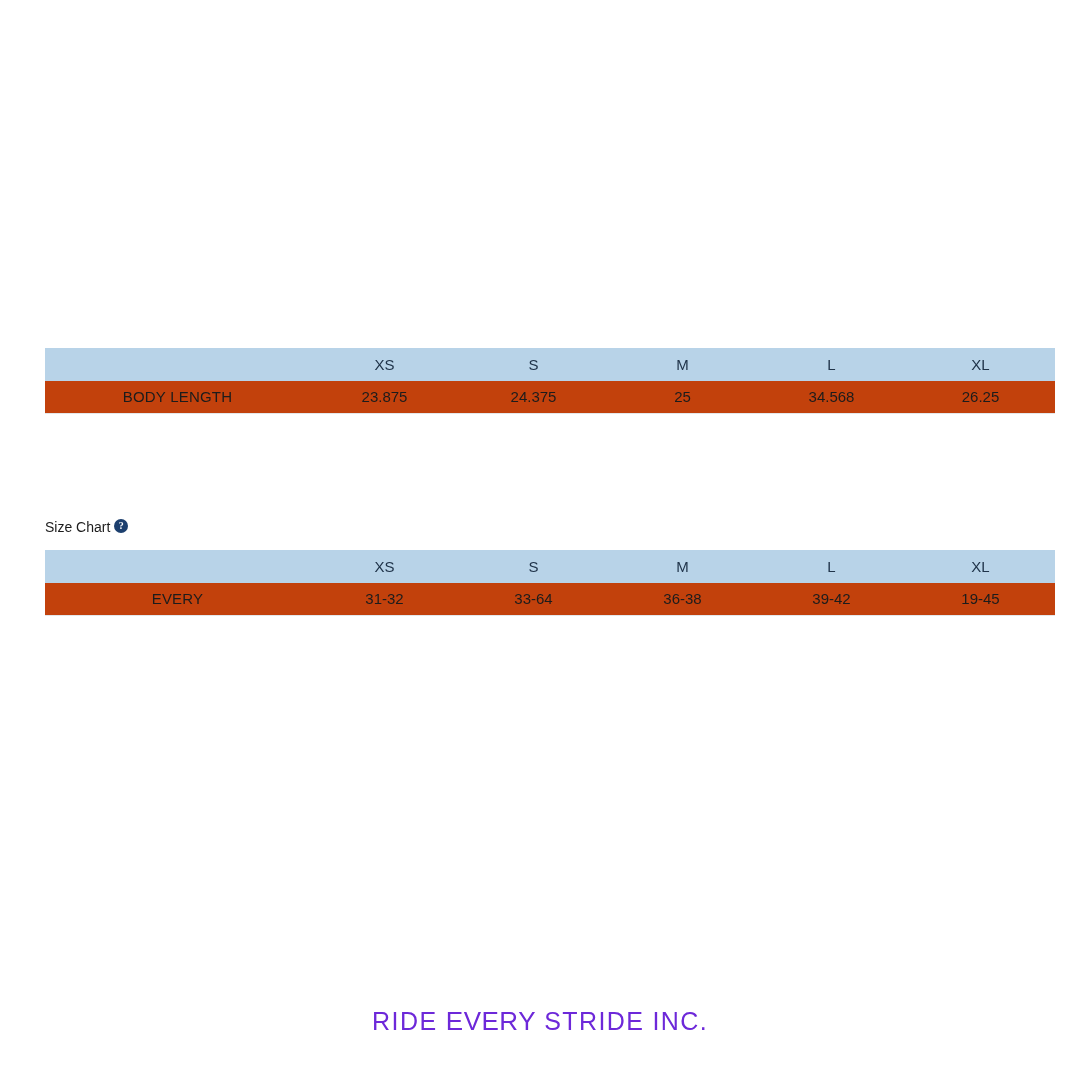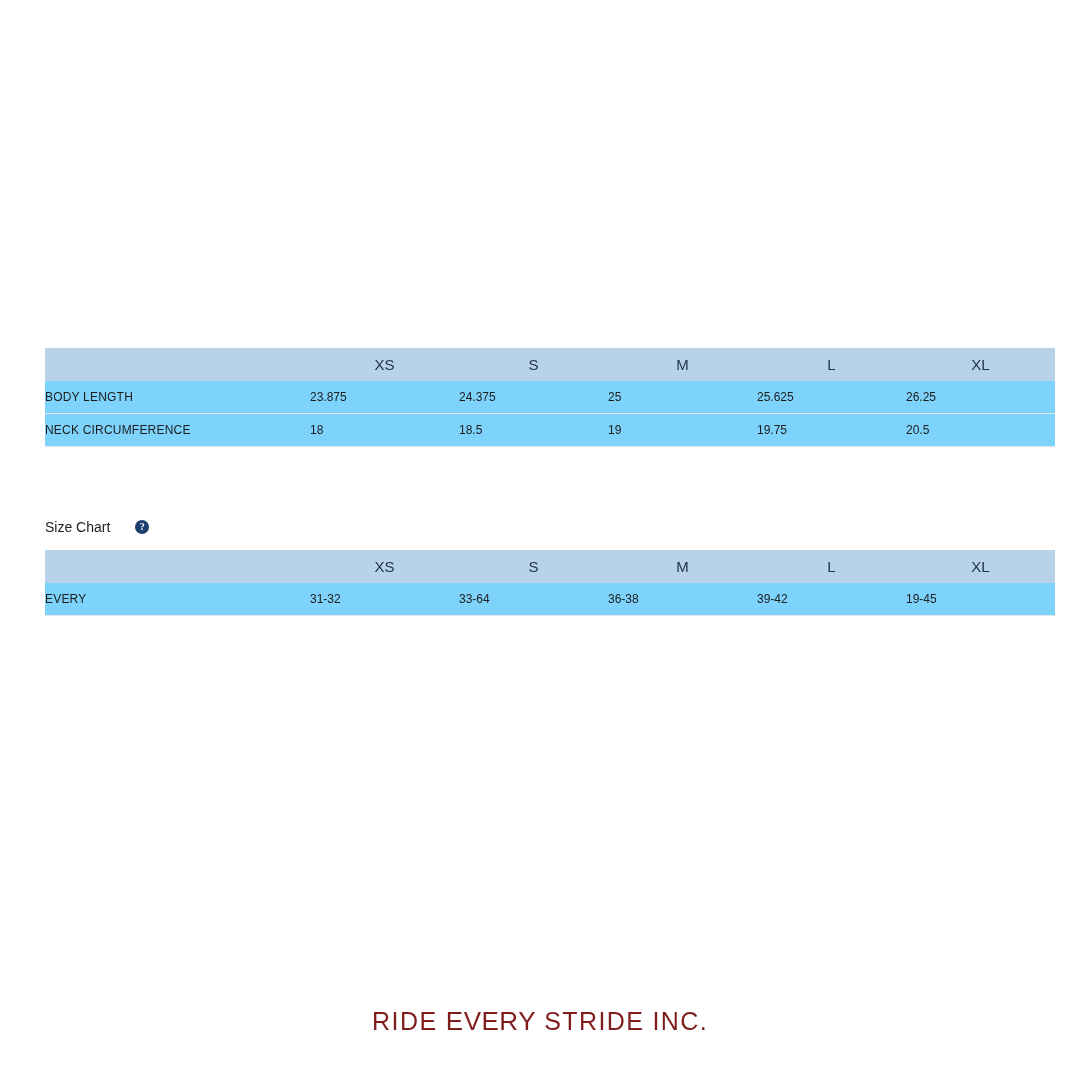--- a/index.html
+++ b/index.html
@@ -50,45 +50,45 @@
     text-align: center;
     border: none;
   }
   table.size-table thead th.rowhead-col {
     text-align: center;
   }
   table.size-table tbody td {
     height: 32px;
     line-height: 32px;
     padding: 0;
-    text-align: left;
-    font-size: 12px;
+    text-align: center;
+    font-size: 15px;
     color: #1c1c1c;
     border-bottom: 1px solid #e4e7ea;
-    background: #7dd3fc;
+    background: #c2410c;
   }
   table.size-table tbody tr:last-child td {
     border-bottom: 1px solid #e4e7ea;
   }
   table.size-table td.row-label {
     letter-spacing: 0.2px;
   }
 
   
   col.label-col { width: 265px; }
   col.size-col  { width: 149px; }
 
   
   .caption-row {
     position: absolute;
     left: 45px;
     top: 519px;
     display: flex;
-    align-items: center;
-    gap: 25px;
+    align-items: flex-start;
+    gap: 4px;
     font-size: 14px;
     color: #1c1c1c;
   }
   .help-icon {
     display: inline-flex;
     align-items: center;
     justify-content: center;
     width: 14px;
     height: 14px;
     border-radius: 50%;
@@ -104,21 +104,21 @@
   
   .brand {
     position: absolute;
     left: 0;
     top: 1006px;
     width: 1080px;
     text-align: center;
     font-family: "Liberation Sans", sans-serif;
     font-size: 25px;
     letter-spacing: 1.2px;
-    color: #7f1d1d;
+    color: #6d28d9;
     white-space: nowrap;
   }
   .brand .word-ride { letter-spacing: 1.5px; }
   .brand .word-every {
     font-size: 26px;
     letter-spacing: 0.5px;
   }
   .brand .word-stride { letter-spacing: 1.4px; }
   .brand .word-inc { letter-spacing: 1.4px; }
 </style>
@@ -146,30 +146,22 @@
           <th>L</th>
           <th>XL</th>
         </tr>
       </thead>
       <tbody>
         <tr>
           <td class="row-label">BODY LENGTH</td>
           <td>23.875</td>
           <td>24.375</td>
           <td>25</td>
-          <td>25.625</td>
+          <td>34.568</td>
           <td>26.25</td>
-        </tr>
-        <tr>
-          <td class="row-label">NECK CIRCUMFERENCE</td>
-          <td>18</td>
-          <td>18.5</td>
-          <td>19</td>
-          <td>19.75</td>
-          <td>20.5</td>
         </tr>
       </tbody>
     </table>
   </div>
 
   <div class="caption-row">
     <span>Size Chart</span>
     <span class="help-icon">?</span>
   </div>
 

